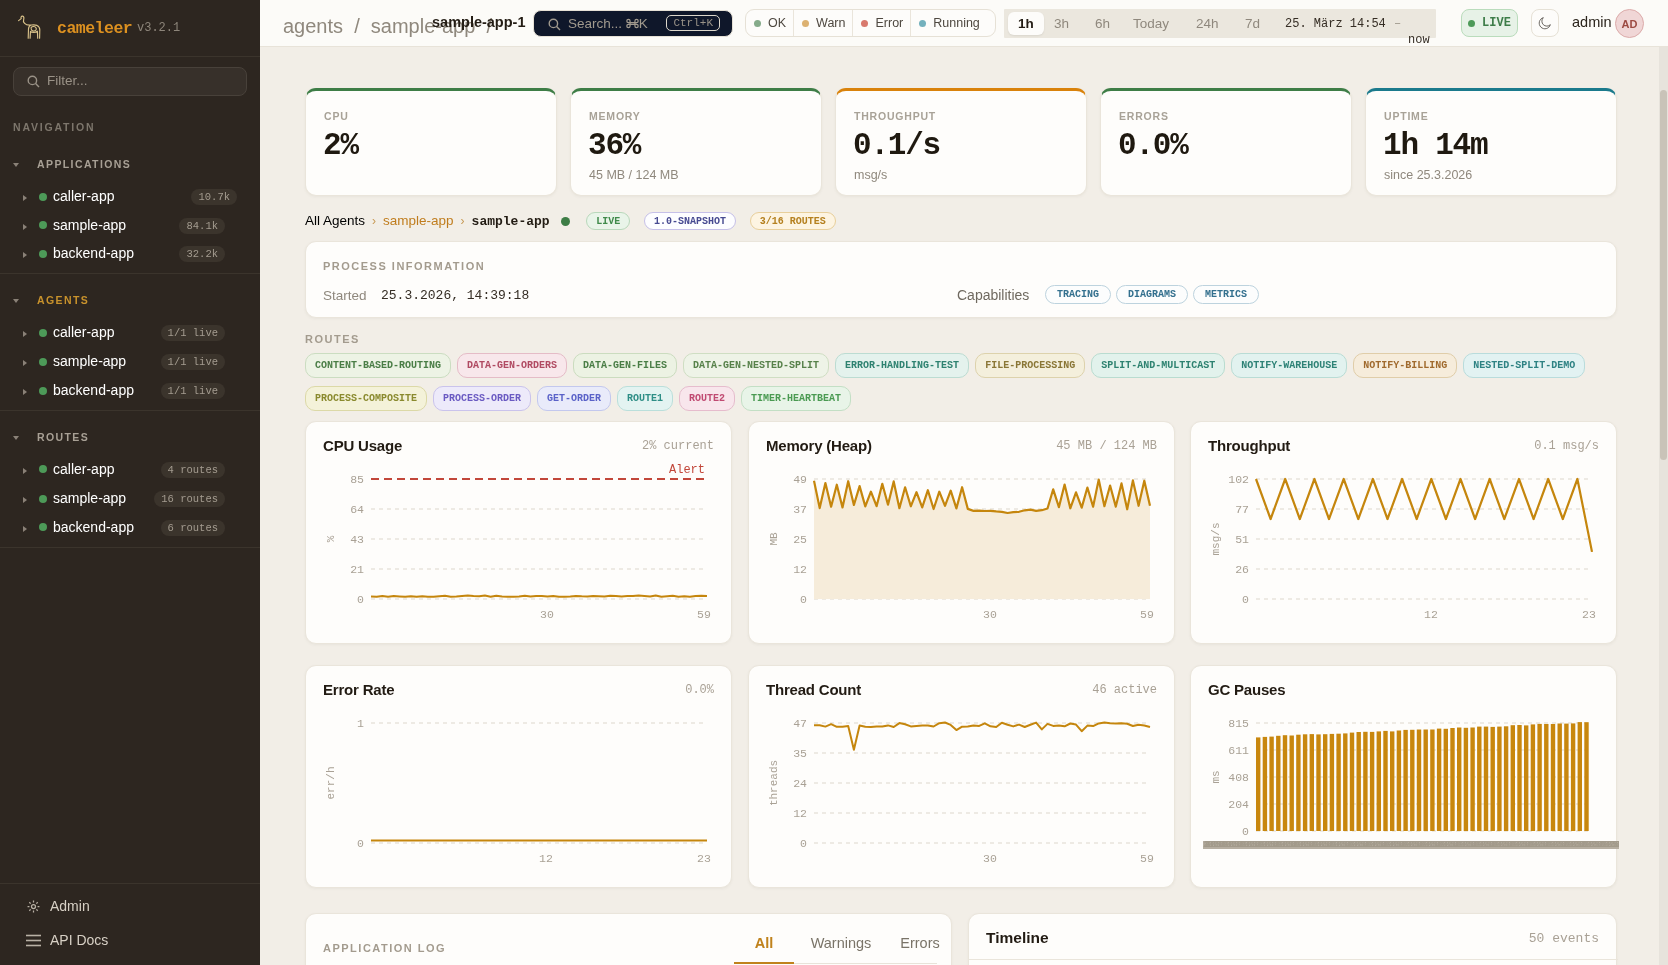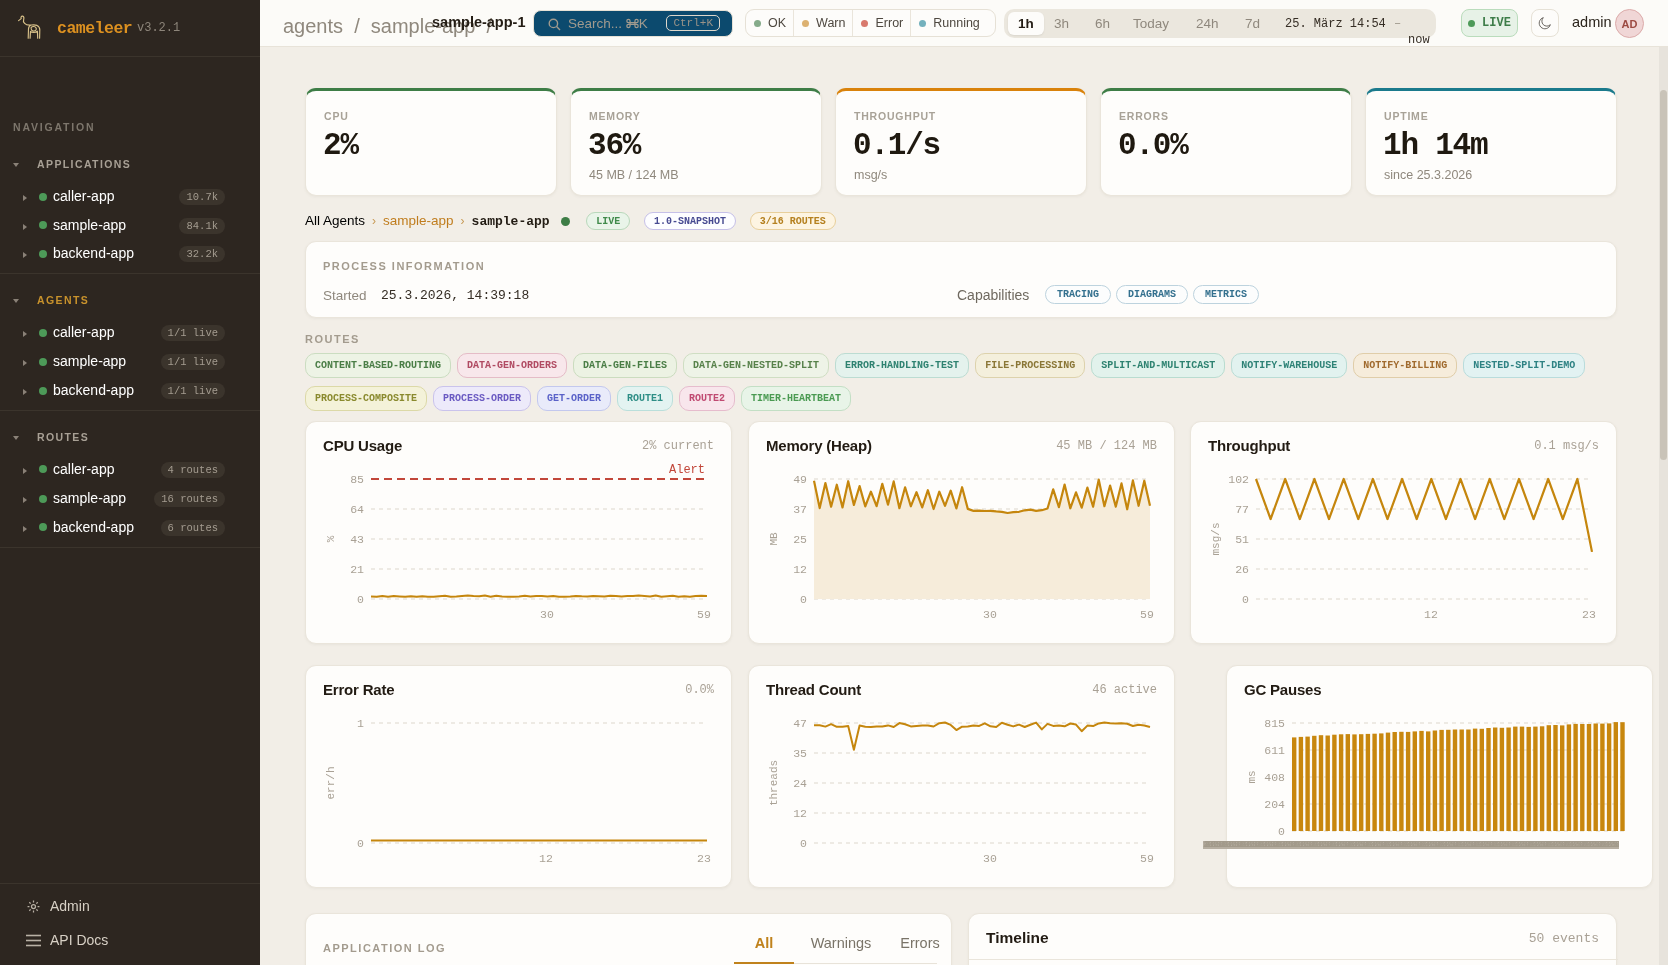--- a/index.html
+++ b/index.html
@@ -6,27 +6,27 @@
 body { position:relative; background:#f2eee7; font-family:Liberation Sans, sans-serif; -webkit-font-smoothing:antialiased; }
 #sidebar { position:absolute; left:0; top:0; width:260px; height:965px; background:#2d2620; }
 .sdiv { position:absolute; left:0; width:260px; border-top:1px solid #3b342c; }
 #filter { position:absolute; left:13px; top:67px; width:234px; height:29px; background:#37302a; border:1px solid #48413a; border-radius:8px; }
 .ssec { position:absolute; left:13px; font-size:10.5px; font-weight:bold; letter-spacing:1.8px; color:#7d766c; }
 .sseh { position:absolute; left:37px; font-size:10.5px; font-weight:bold; letter-spacing:1.4px; color:#a8a095; }
 .sdot { position:absolute; left:39px; width:8px; height:8px; border-radius:50%; background:#4d9a58; }
 .sname { position:absolute; left:53px; font-size:14px; color:#ffffff; }
 .sbadge { position:absolute; font-family:Liberation Mono, monospace; font-size:10.5px; color:#a49c90; background:#3b342c; border-radius:9px; padding:2px 7px; }
 #header { position:absolute; left:260px; top:0; width:1408px; height:47px; background:#fcfbf8; border-bottom:1px solid #e8e3d9; }
-#search { position:absolute; left:273px; top:10px; width:200px; height:27px; background:#0c4a6e; border:1px solid #e6e1d6; border-radius:8px; }
+#search { position:absolute; left:273px; top:10px; width:200px; height:27px; background:#0f172a; border:1px solid #e6e1d6; border-radius:8px; }
 #ctrlk { position:absolute; right:12px; top:4px; font-family:Liberation Mono, monospace; font-size:11px; color:#9a9388; border:1px solid #ddd7cb; border-radius:5px; padding:1px 6px; }
 #status { position:absolute; left:485px; top:9px; height:28px; background:#fdfcfa; border:1px solid #e6e1d6; border-radius:9px; display:flex; align-items:center; overflow:hidden; }
 .seg { display:inline-flex; align-items:center; padding:0 7px 0 8px; font-size:12.5px; color:#4e4840; height:28px; border-right:1px solid #eae5db; }
 .seg:last-child { border-right:none; padding-right:15px; }
 .hdot { display:inline-block; width:7px; height:7px; border-radius:50%; margin-right:7px; }
-#timegrp { position:absolute; left:744px; top:9px; width:432px; height:29px; background:#ebe7de; border-radius:10px; }
+#timegrp { position:absolute; left:744px; top:9px; width:432px; height:29px; background:#ebe7de; border-radius:1px; }
 #pill1h { position:absolute; left:4px; top:3px; width:36px; height:23px; background:#fdfcfa; border-radius:6px; font-size:13.5px; font-weight:bold; color:#231c14; text-align:center; line-height:23px; box-shadow:0 1px 2px rgba(0,0,0,.08); }
 .trange { position:absolute; top:7px; font-size:13.5px; color:#8f887d; }
 #live { position:absolute; left:1201px; top:9px; width:57px; height:28px; background:#e7f2e7; border:1px solid #badcbc; border-radius:8px; font-family:Liberation Mono, monospace; font-size:12px; font-weight:bold; color:#3e7d49; display:flex; align-items:center; justify-content:center; }
 #moonbtn { position:absolute; left:1271px; top:9px; width:28px; height:28px; background:#fdfcfa; border:1px solid #e6e1d6; border-radius:8px; display:flex; align-items:center; justify-content:center; }
 #avatar { position:absolute; left:1355px; top:9px; width:29px; height:29px; border-radius:50%; background:#f0d6d6; border:1px solid #dcabaa; font-size:11px; font-weight:bold; color:#9c4a42; display:flex; align-items:center; justify-content:center; }
 .card { position:absolute; background:#fefdfb; border:1px solid #eae5db; border-radius:11px; box-shadow:0 1px 3px rgba(60,50,30,.05); }
 .kpi { top:88px; width:252px; height:108px; }
 .klabel { position:absolute; left:18px; top:19px; font-size:10.5px; font-weight:bold; letter-spacing:0.8px; color:#a8a297; }
 .kval { position:absolute; left:17px; top:39px; font-family:Liberation Mono, monospace; font-size:31px; font-weight:bold; color:#1f1910; letter-spacing:-1.2px; line-height:1; }
 .ksub { position:absolute; left:18px; top:77px; font-size:12.5px; color:#8f887d; }
@@ -43,27 +43,34 @@
 </style></head>
 <body>
 <div id="sidebar">
 <svg width="30" height="30" viewBox="0 0 30 30" style="position:absolute;left:17px;top:12px" fill="none" stroke="#d9c28a" stroke-width="1.15" stroke-linejoin="round" stroke-linecap="round">
 <path d="M1.6,8.6 L4.2,6.6 C3.6,5.2 4.4,3.8 5.6,4.1 C6.8,4.4 7.2,5.8 6.7,7.2 C6.1,8.8 6.4,10.2 7.6,11.4 C9.0,12.8 11.0,13.2 13.2,13.1 C15.6,13.0 18.0,12.6 20.0,13.4 C22.0,14.3 22.8,16.0 22.8,17.8 L22.6,26.2 M20.7,26.2 L20.4,19.2 C18.5,20.8 15.1,20.9 13.5,19.3 L13.1,26.2 M11.2,26.2 L11.5,17.0 C11.5,15.0 12.4,13.6 14.2,13.0"></path>
 <path d="M14.1,15.6 C15.4,14.0 18.2,14.2 19.1,16.0 C19.8,17.4 18.7,19.0 16.8,19.1 C14.9,19.2 14.0,17.6 14.1,15.6 Z"></path>
 </svg>
 <span style="position:absolute;left:57px;top:19px;font-family:Liberation Mono, monospace;font-weight:bold;font-size:16.5px;letter-spacing:-0.5px;color:#dd9120">cameleer</span><span></span>
 <span style="position:absolute;left:137px;top:21px;font-family:Liberation Mono, monospace;font-size:12px;color:#8d857a">v3.2.1</span>
 <div class="sdiv" style="top:56px"></div>
+<div id="filter">
+<svg width="13" height="13" viewBox="0 0 13 13" style="position:absolute;left:13px;top:7px" fill="none" stroke="#9a9287" stroke-width="1.4">
+        <circle cx="5.4" cy="5.4" r="4.2"></circle>
+        <line x1="8.6" y1="8.6" x2="12" y2="12"></line>
+      </svg>
+<span style="position:absolute;left:33px;top:5px;font-size:13.5px;color:#9a9287">Filter...</span>
+</div>
 <span class="ssec" style="top:121px">NAVIGATION</span>
 <span style="position:absolute;left:13px;top:163px;width:0;height:0;border-top:4px solid #8a8177;border-left:3.5px solid transparent;border-right:3.5px solid transparent"></span>
 <span class="sseh" style="top:158px">APPLICATIONS</span>
 <span style="position:absolute;left:23px;top:195px;width:0;height:0;border-left:4px solid #8a8177;border-top:3.5px solid transparent;border-bottom:3.5px solid transparent"></span>
 <span class="sdot" style="top:192.5px"></span>
 <span class="sname" style="top:188px">caller-app</span>
-<span class="sbadge" style="top:189px;right:35px">10.7k</span>
+<span class="sbadge" style="top:189px;right:23px">10.7k</span>
 <span style="position:absolute;left:23px;top:223.5px;width:0;height:0;border-left:4px solid #8a8177;border-top:3.5px solid transparent;border-bottom:3.5px solid transparent"></span>
 <span class="sdot" style="top:221.0px"></span>
 <span class="sname" style="top:216.5px">sample-app</span>
 <span class="sbadge" style="top:217.5px;right:35px">84.1k</span>
 <span style="position:absolute;left:23px;top:252px;width:0;height:0;border-left:4px solid #8a8177;border-top:3.5px solid transparent;border-bottom:3.5px solid transparent"></span>
 <span class="sdot" style="top:249.5px"></span>
 <span class="sname" style="top:245px">backend-app</span>
 <span class="sbadge" style="top:246px;right:35px">32.2k</span>
 <div class="sdiv" style="top:273px"></div>
 <span style="position:absolute;left:13px;top:299px;width:0;height:0;border-top:4px solid #8a8177;border-left:3.5px solid transparent;border-right:3.5px solid transparent"></span>
@@ -280,21 +287,21 @@
 <text x="58" y="91" text-anchor="end" font-family="Liberation Mono, monospace" font-size="11.5" fill="#a9a195">35</text>
 <text x="58" y="121" text-anchor="end" font-family="Liberation Mono, monospace" font-size="11.5" fill="#a9a195">24</text>
 <text x="58" y="151" text-anchor="end" font-family="Liberation Mono, monospace" font-size="11.5" fill="#a9a195">12</text>
 <text x="58" y="181" text-anchor="end" font-family="Liberation Mono, monospace" font-size="11.5" fill="#a9a195">0</text>
 <polyline points="65.0,59.3 70.7,59.3 76.4,60.6 82.1,58.2 87.8,60.8 93.5,60.8 99.2,60.1 104.9,83.8 110.6,59.5 116.3,60.8 121.9,61.1 127.6,60.4 133.3,60.6 139.0,59.4 144.7,61.0 150.4,57.1 156.1,58.3 161.8,60.4 167.5,59.9 173.2,59.5 178.9,59.4 184.6,60.5 190.3,57.2 196.0,56.5 201.7,58.9 207.4,64.1 213.1,60.7 218.8,60.6 224.5,59.5 230.2,59.9 235.8,57.3 241.5,60.3 247.2,61.0 252.9,56.7 258.6,58.7 264.3,60.4 270.0,58.6 275.7,61.0 281.4,58.7 287.1,56.6 292.8,63.4 298.5,57.9 304.2,59.9 309.9,59.4 315.6,60.3 321.3,57.5 327.0,58.6 332.7,65.2 338.4,59.6 344.1,60.1 349.7,57.4 355.4,56.6 361.1,57.2 366.8,57.4 372.5,57.3 378.2,57.7 383.9,60.0 389.6,58.7 395.3,59.5 401.0,61.0" fill="none" stroke="#c5860d" stroke-width="2" stroke-linejoin="round"></polyline>
 <text x="241" y="196" text-anchor="middle" font-family="Liberation Mono, monospace" font-size="11.5" fill="#a9a195">30</text>
 <text x="398" y="196" text-anchor="middle" font-family="Liberation Mono, monospace" font-size="11.5" fill="#a9a195">59</text>
 <text x="28" y="117" text-anchor="middle" font-family="Liberation Mono, monospace" font-size="11" fill="#a9a195" transform="rotate(-90 28 117)">threads</text>
 </svg>
 </div>
-<div class="card chart" style="left:1226px;top:665px;width:427px;height:223px">
+<div class="card chart" style="left:1190px;top:665px;width:427px;height:223px">
 <div class="ctitle">GC Pauses</div>
 <svg width="427" height="223" viewBox="0 0 427 223" style="position:absolute;left:0;top:0">
 <line x1="65" y1="57" x2="401" y2="57" stroke="#ddd7cc" stroke-width="1" stroke-dasharray="4 4"></line>
 <line x1="65" y1="84" x2="401" y2="84" stroke="#ddd7cc" stroke-width="1" stroke-dasharray="4 4"></line>
 <line x1="65" y1="111" x2="401" y2="111" stroke="#ddd7cc" stroke-width="1" stroke-dasharray="4 4"></line>
 <line x1="65" y1="138" x2="401" y2="138" stroke="#ddd7cc" stroke-width="1" stroke-dasharray="4 4"></line>
 <line x1="65" y1="165" x2="401" y2="165" stroke="#ddd7cc" stroke-width="1" stroke-dasharray="4 4"></line>
 <text x="58" y="61" text-anchor="end" font-family="Liberation Mono, monospace" font-size="11.5" fill="#a9a195">815</text>
 <text x="58" y="88" text-anchor="end" font-family="Liberation Mono, monospace" font-size="11.5" fill="#a9a195">611</text>
 <text x="58" y="115" text-anchor="end" font-family="Liberation Mono, monospace" font-size="11.5" fill="#a9a195">408</text>

